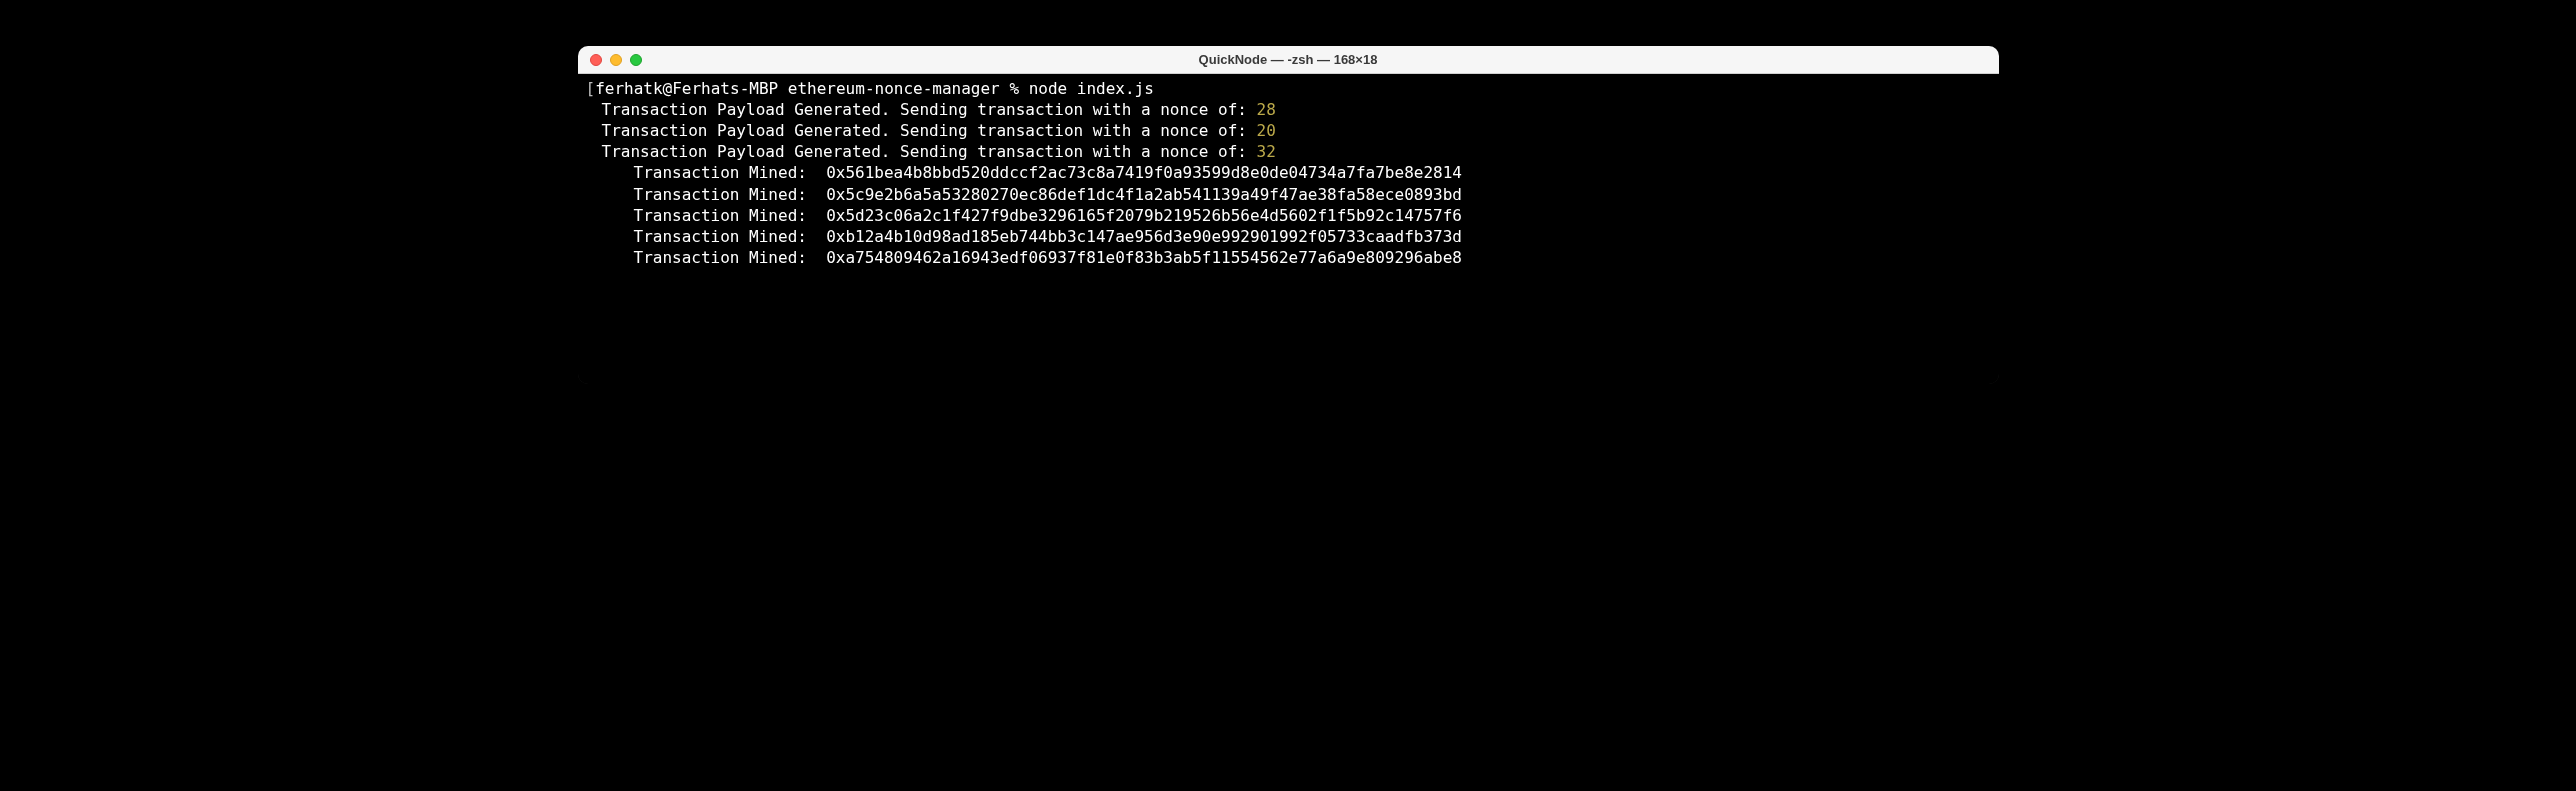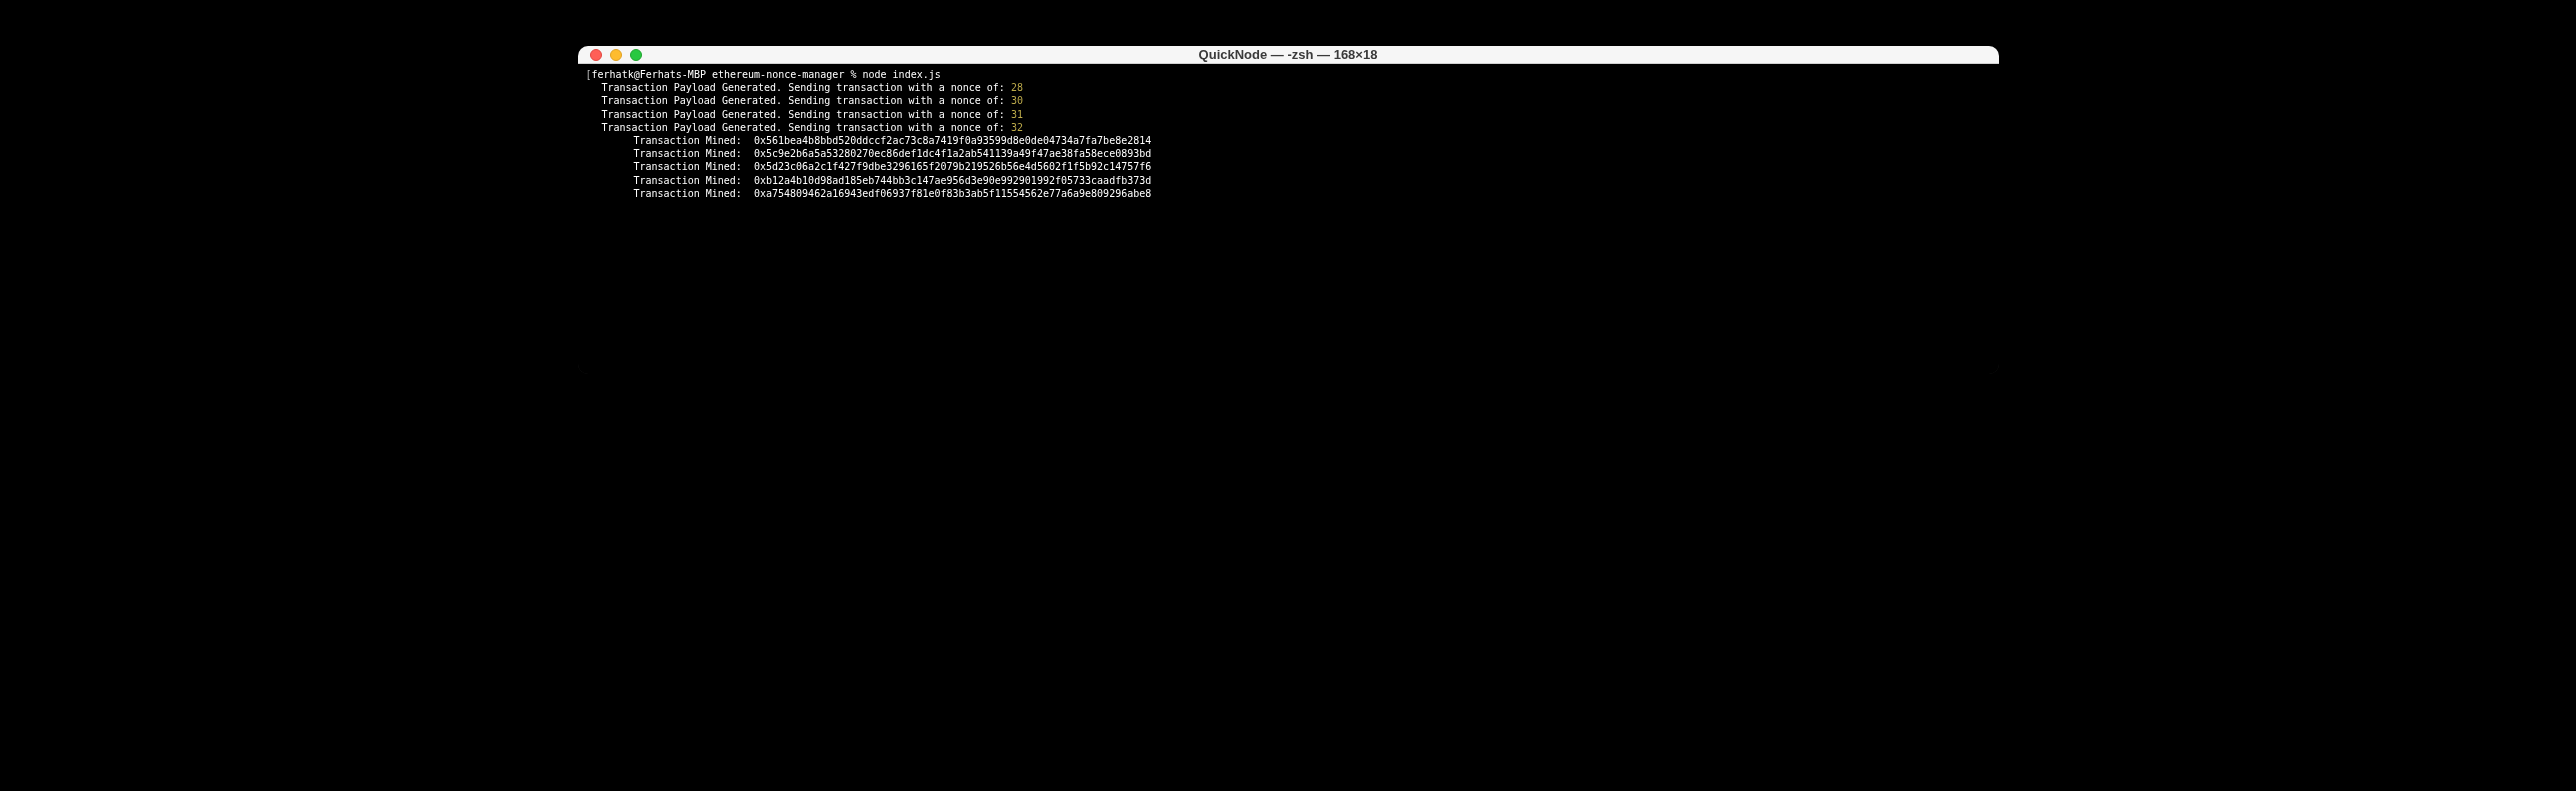--- a/index.html
+++ b/index.html
@@ -13,21 +13,21 @@
       padding-top: 46px;
     }
     .window {
       width: 1421px;
       background: #1e1e1e;
       border-radius: 10px;
       overflow: hidden;
       box-shadow: 0 20px 60px rgba(0,0,0,0.5);
     }
     .titlebar {
-      height: 18px;
+      height: 28px;
       background: #f6f6f6;
       display: flex;
       align-items: center;
       position: relative;
       border-bottom: 1px solid #d0d0d0;
     }
     .traffic-lights {
       display: flex;
       gap: 8px;
       padding-left: 12px;
@@ -43,21 +43,21 @@
       text-align: center;
       font-family: -apple-system, BlinkMacSystemFont, "Segoe UI", sans-serif;
       font-size: 13px;
       font-weight: 600;
       color: #3a3a3a;
     }
     .terminal-body {
       background: #000;
       padding: 4px 8px 4px 8px;
       min-height: 310px;
-      font-size: 10px;
+      font-size: 16px;
       line-height: 1.32;
       color: #fff;
     }
     .line { white-space: pre; }
     .bracket { color: #bbb; }
     .prompt-host { color: #fff; }
     .prompt-dir { color: #fff; }
     .prompt-symbol { color: #fff; }
     .cmd { color: #fff; }
     .payload-text { color: #fff; margin-left: 16px; }
@@ -83,22 +83,21 @@
       <div class="light yellow"></div>
       <div class="light green"></div>
     </div>
     <div class="title">QuickNode — -zsh — 168×18</div>
   </div>
 
   <div class="terminal-body">
     <div class="line"><span class="bracket">[</span><span class="prompt-host">ferhatk@Ferhats-MBP</span> <span class="prompt-dir">ethereum-nonce-manager</span> <span class="prompt-symbol">%</span> <span class="cmd">node index.js</span></div>
 
     <div class="line"><span class="payload-text">Transaction Payload Generated. Sending transaction with a nonce of:</span> <span class="nonce">28</span></div>
-    <div class="line"><span class="payload-text">Transaction Payload Generated. Sending transaction with a nonce of:</span> <span class="nonce">30</span></div>
-    <div class="line"><span class="payload-text">Transaction Payload Generated. Sending transaction with a nonce of:</span> <span class="nonce">31</span></div>
+    <div class="line"><span class="payload-text">Transaction Payload Generated. Sending transaction with a nonce of:</span> <span class="nonce">20</span></div>
     <div class="line"><span class="payload-text">Transaction Payload Generated. Sending transaction with a nonce of:</span> <span class="nonce">32</span></div>
 
     <div class="line"><span class="mined-label">Transaction Mined:</span>  <span class="hash">0x561bea4b8bbd520ddccf2ac73c8a7419f0a93599d8e0de04734a7fa7be8e2814</span></div>
     <div class="line"><span class="mined-label">Transaction Mined:</span>  <span class="hash">0x5c9e2b6a5a53280270ec86def1dc4f1a2ab541139a49f47ae38fa58ece0893bd</span></div>
     <div class="line"><span class="mined-label">Transaction Mined:</span>  <span class="hash">0x5d23c06a2c1f427f9dbe3296165f2079b219526b56e4d5602f1f5b92c14757f6</span></div>
     <div class="line"><span class="mined-label">Transaction Mined:</span>  <span class="hash">0xb12a4b10d98ad185eb744bb3c147ae956d3e90e992901992f05733caadfb373d</span></div>
     <div class="line"><span class="mined-label">Transaction Mined:</span>  <span class="hash">0xa754809462a16943edf06937f81e0f83b3ab5f11554562e77a6a9e809296abe8</span></div>
 
   </div>
 </div>

